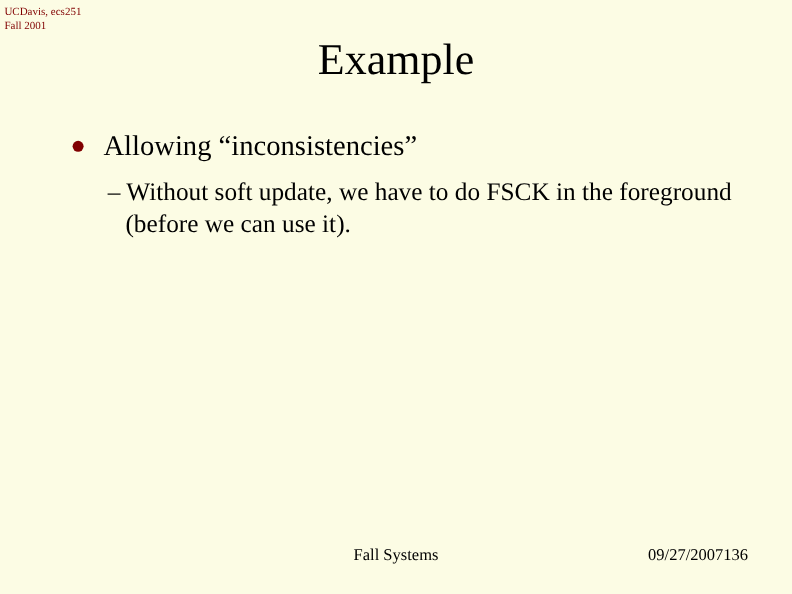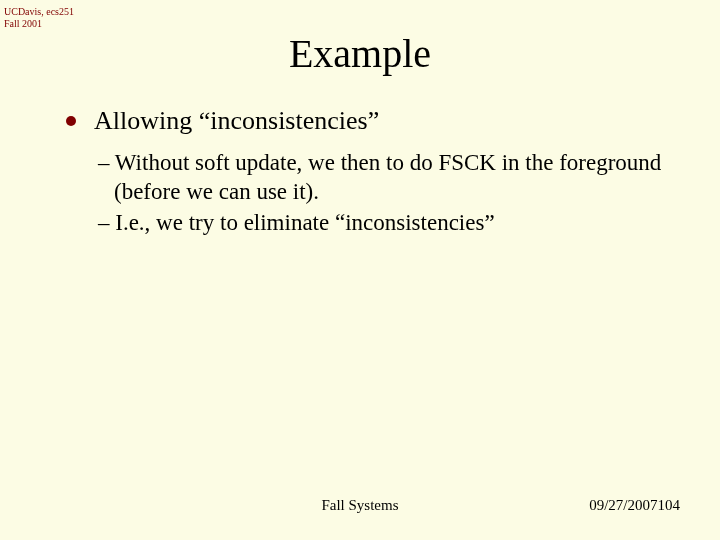--- a/index.html
+++ b/index.html
@@ -17,21 +17,21 @@
     left: 4px;
     font-family: "Comic Sans MS", "Comic Sans", cursive;
     font-size: 10px;
     line-height: 1.15;
     color: #800000;
   }
   .title {
     text-align: center;
     font-size: 40px;
     margin-top: 30px;
-    margin-bottom: 28px;
+    margin-bottom: 40px;
     font-weight: normal;
   }
   .content {
     padding: 0 52px 0 62px;
   }
   .l1 {
     position: relative;
     font-size: 26px;
     line-height: 1.25;
     padding-left: 32px;
@@ -76,25 +76,24 @@
 </div>
 
 <h1 class="title">Example</h1>
 
 <div class="content">
 
   <div class="l1">
     <span class="bullet"></span>
     <span>Allowing “inconsistencies”</span>
   </div>
-  <div class="l2">– Without soft update, we then to do FSCK in the foreground (before we can use it).</div>
-  <div class="l2">– I.e., we try to eliminate “inconsistencies”</div>
+  <div class="l2">– Without soft update, we have to do FSCK in the foreground (before we can use it).</div>
 
   <div class="gap"></div>
 
 
 </div>
 
 <div class="footer">
   <span class="left">09/27/2007</span>
   <span class="center">Fall Systems</span>
-  <span class="right">104</span>
+  <span class="right">136</span>
 </div>
 
 </body></html>

